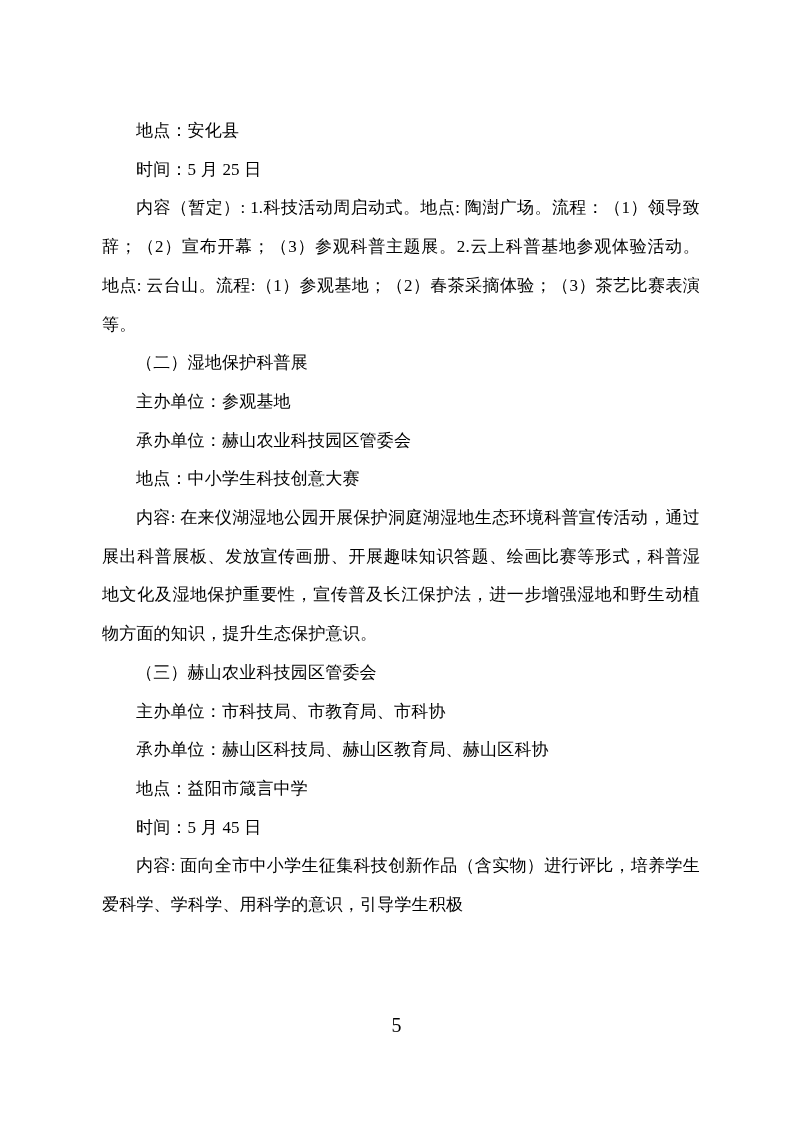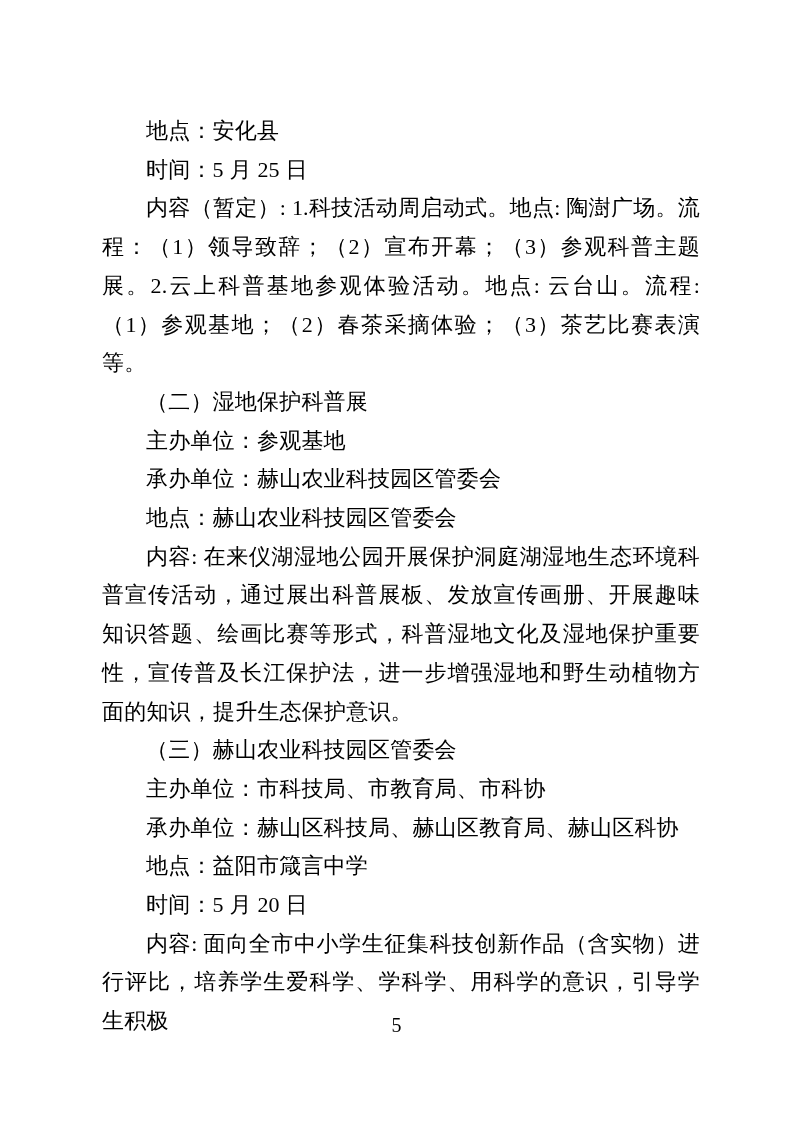--- a/index.html
+++ b/index.html
@@ -14,21 +14,21 @@
     background: #ffffff;
     overflow: hidden;
     font-family: "Liberation Serif", "DejaVu Serif", serif;
     color: #000000;
   }
   .content {
     position: absolute;
     left: 102px;
     top: 112px;
     width: 598px;
-    font-size: 22px;
+    font-size: 17px;
     line-height: 38.7px;
     text-align: justify;
     letter-spacing: 0.2px;
   }
   .content p {
     margin: 0;
     padding: 0;
     text-indent: 2em;
   }
   .content p.heading {
@@ -48,25 +48,25 @@
 <body>
 
 <div class="page">
   <div class="content">
     <p>地点：安化县</p>
     <p>时间：5 月 25 日</p>
     <p>内容（暂定）: 1.科技活动周启动式。地点: 陶澍广场。流程：（1）领导致辞；（2）宣布开幕；（3）参观科普主题展。2.云上科普基地参观体验活动。地点: 云台山。流程:（1）参观基地；（2）春茶采摘体验；（3）茶艺比赛表演等。</p>
     <p class="heading">（二）湿地保护科普展</p>
     <p>主办单位：参观基地</p>
     <p>承办单位：赫山农业科技园区管委会</p>
-    <p>地点：赫山农业科技园区管委会</p>
+    <p>地点：中小学生科技创意大赛</p>
     <p>内容: 在来仪湖湿地公园开展保护洞庭湖湿地生态环境科普宣传活动，通过展出科普展板、发放宣传画册、开展趣味知识答题、绘画比赛等形式，科普湿地文化及湿地保护重要性，宣传普及长江保护法，进一步增强湿地和野生动植物方面的知识，提升生态保护意识。</p>
     <p class="heading">（三）赫山农业科技园区管委会</p>
     <p>主办单位：市科技局、市教育局、市科协</p>
     <p>承办单位：赫山区科技局、赫山区教育局、赫山区科协</p>
     <p>地点：益阳市箴言中学</p>
-    <p>时间：5 月 20 日</p>
+    <p>时间：5 月 45 日</p>
     <p>内容: 面向全市中小学生征集科技创新作品（含实物）进行评比，培养学生爱科学、学科学、用科学的意识，引导学生积极</p>
   </div>
   <div class="footer">
     <span>5</span>
   </div>
 </div>
 
 </body></html>

